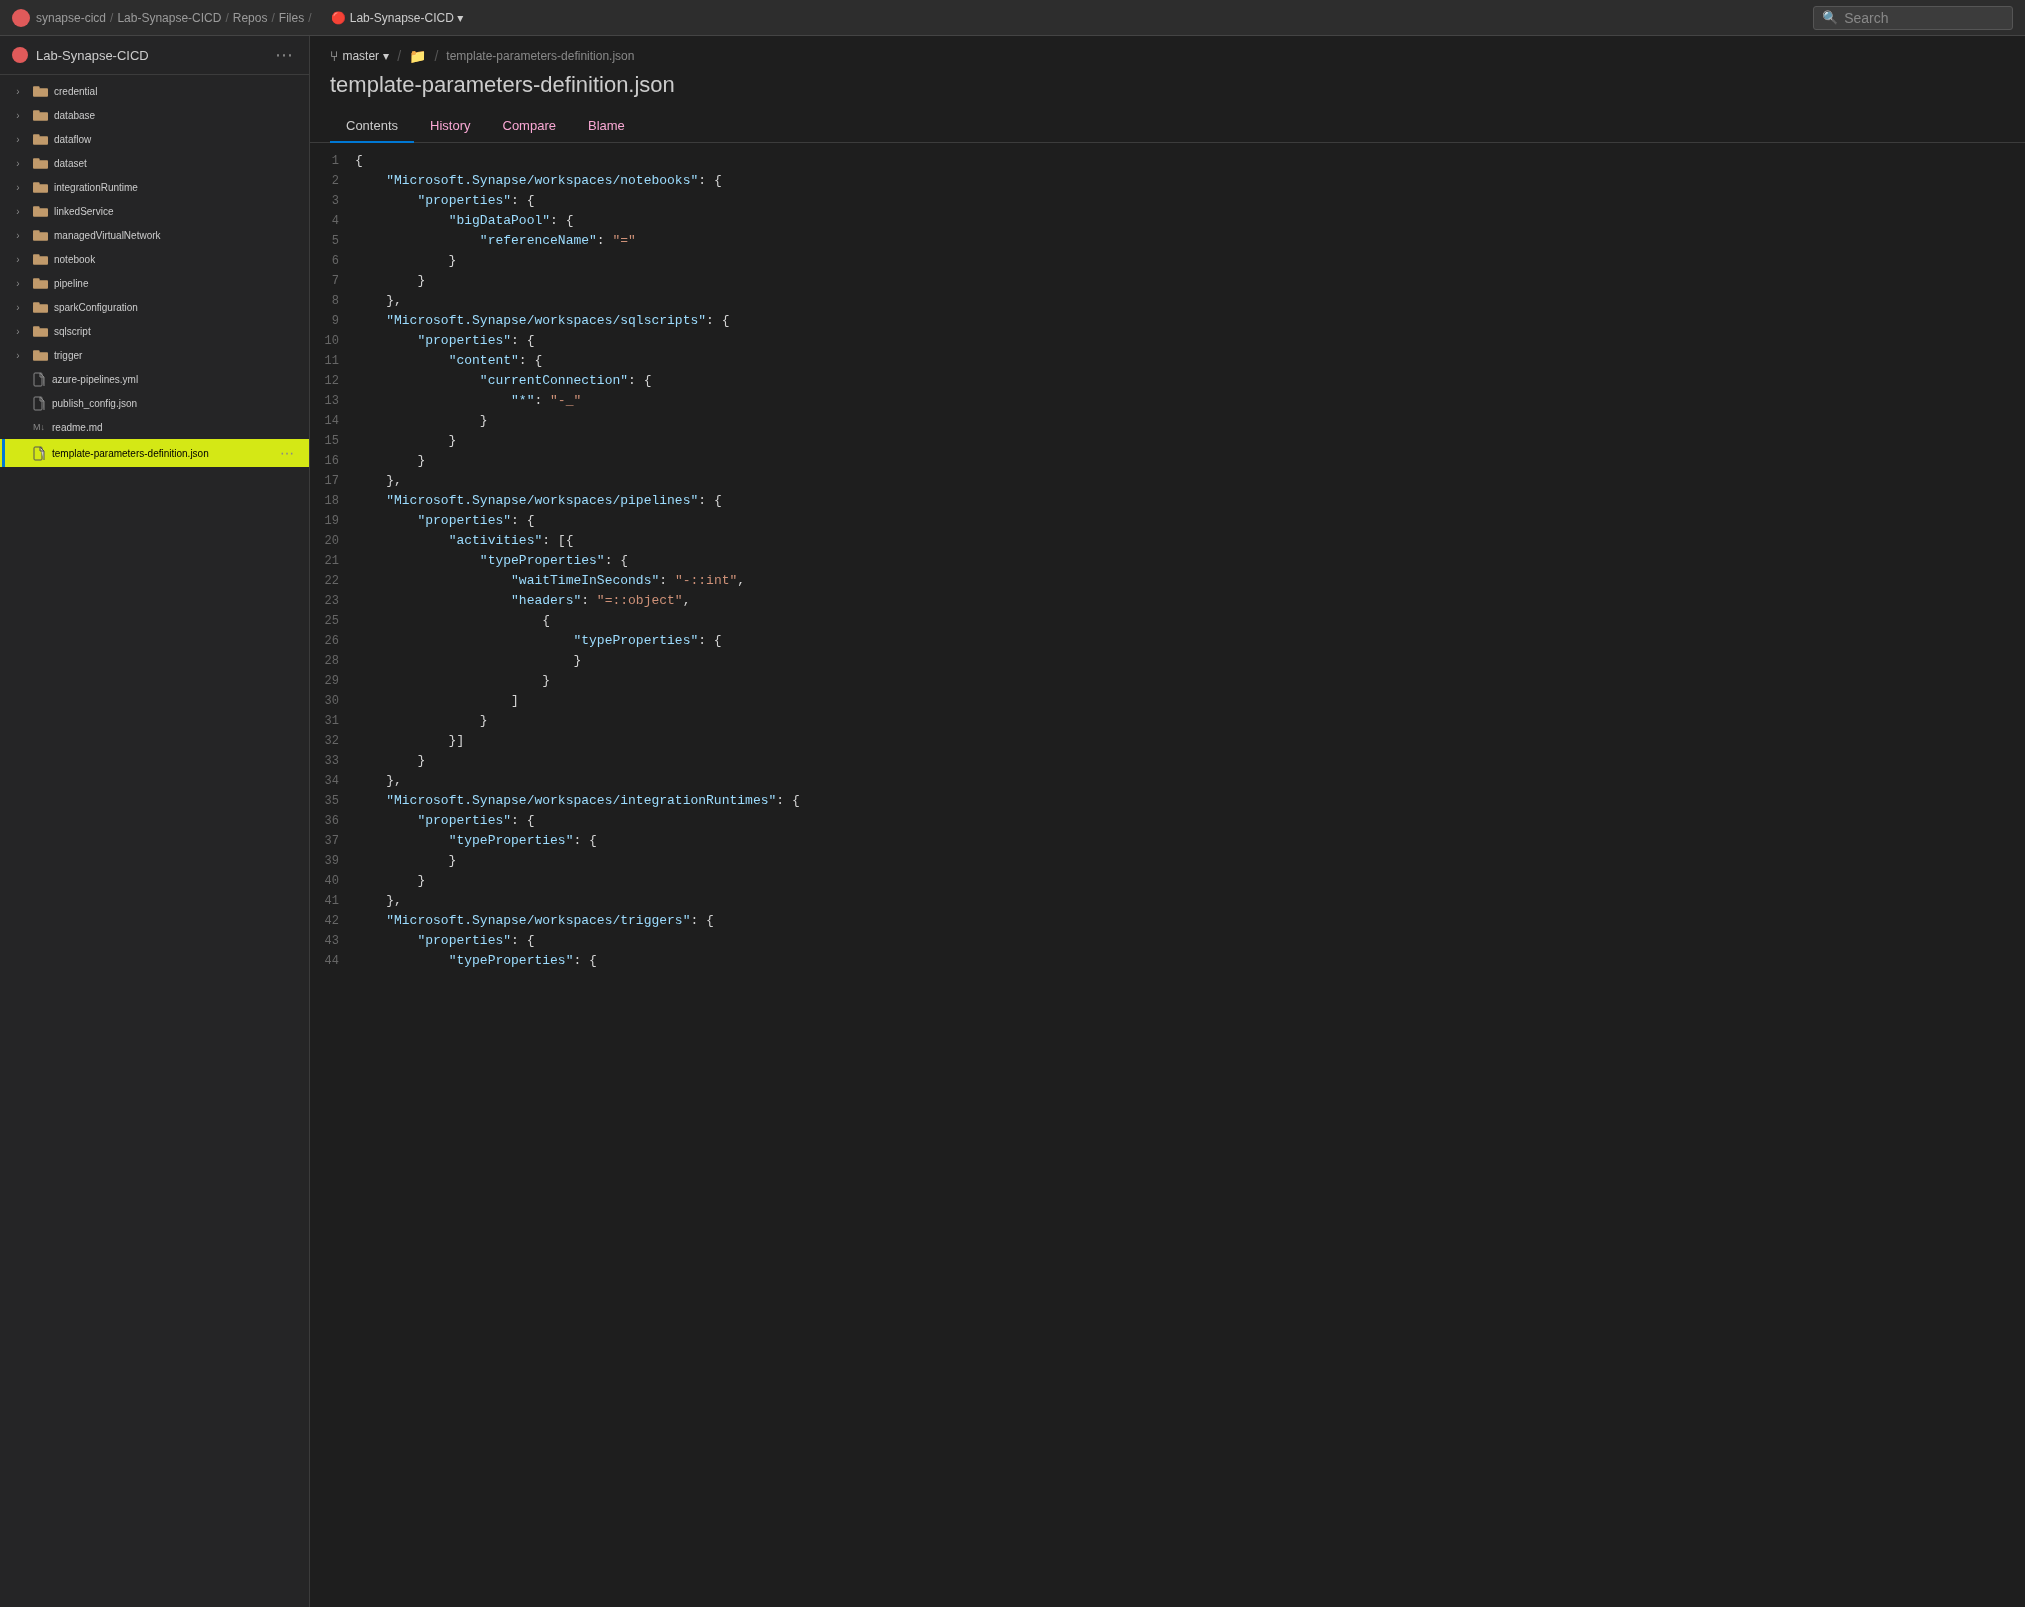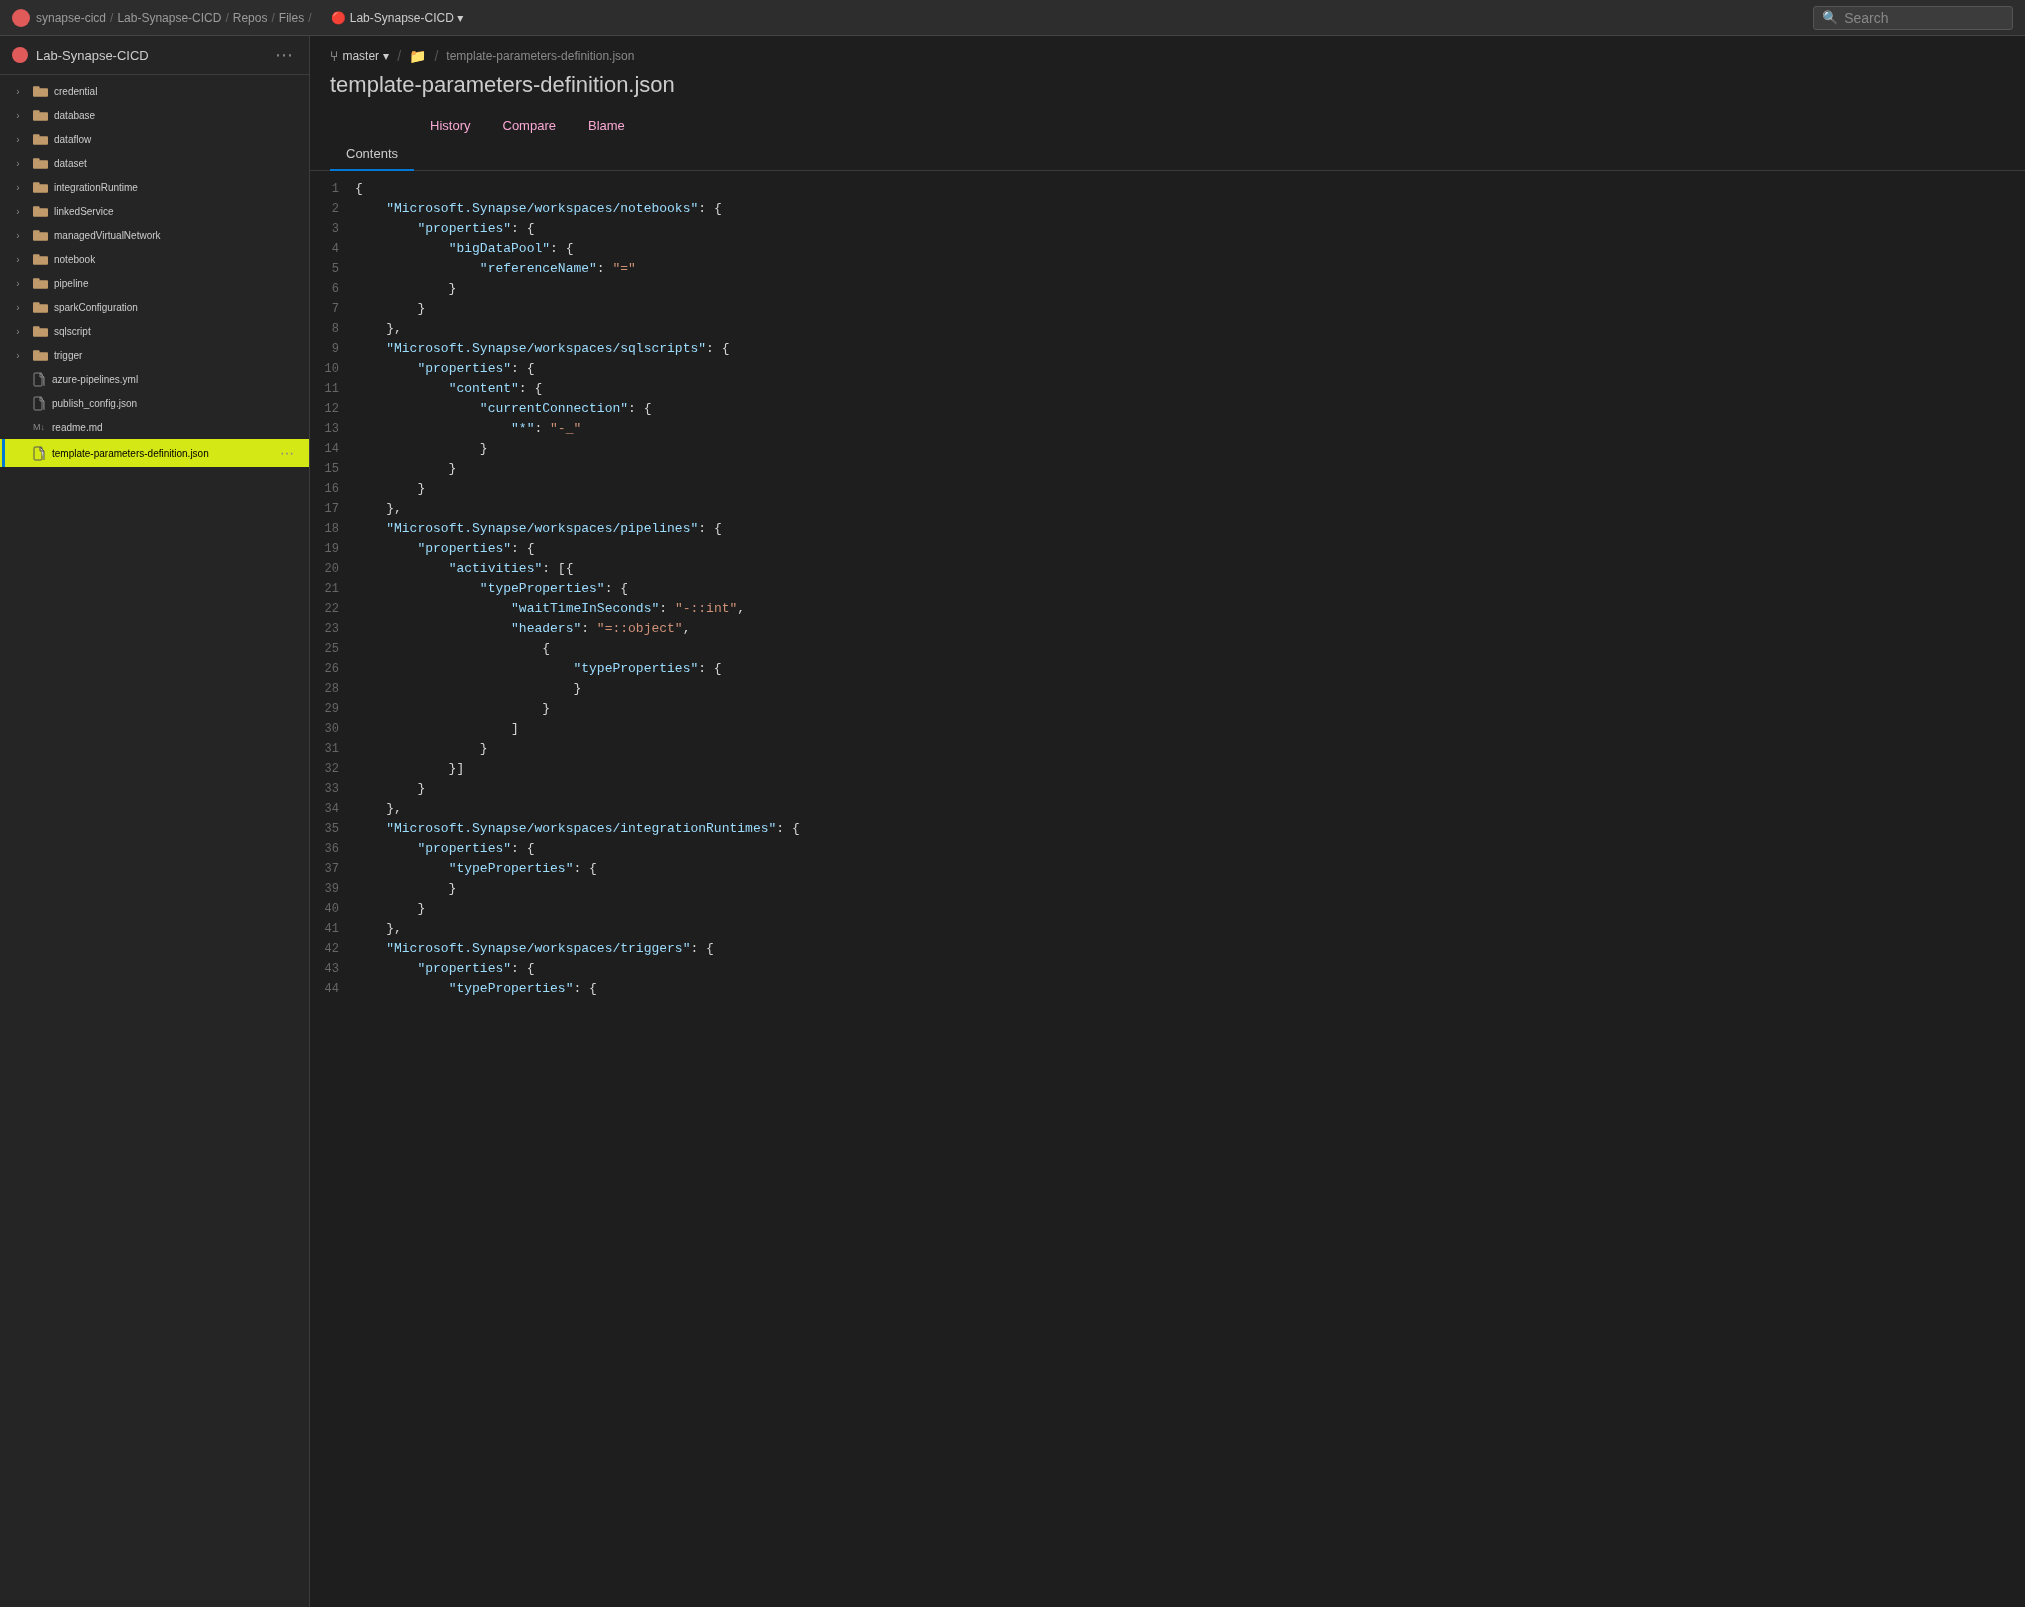--- a/index.html
+++ b/index.html
@@ -260,21 +260,20 @@
       padding: 8px 16px;
       cursor: pointer;
       color: #f9a8d4;
       font-size: 13px;
       border-bottom: 2px solid transparent;
       margin-bottom: -1px;
     }
     .tab.active {
       color: #cccccc;
       border-bottom-color: #0078d4;
-      margin-top: 28px;
     }
 
     
     .code-viewer {
       flex: 1;
       overflow: auto;
       background: #1e1e1e;
       padding: 8px 0;
     }
     .code-viewer::-webkit-scrollbar { width: 8px; height: 8px; }

